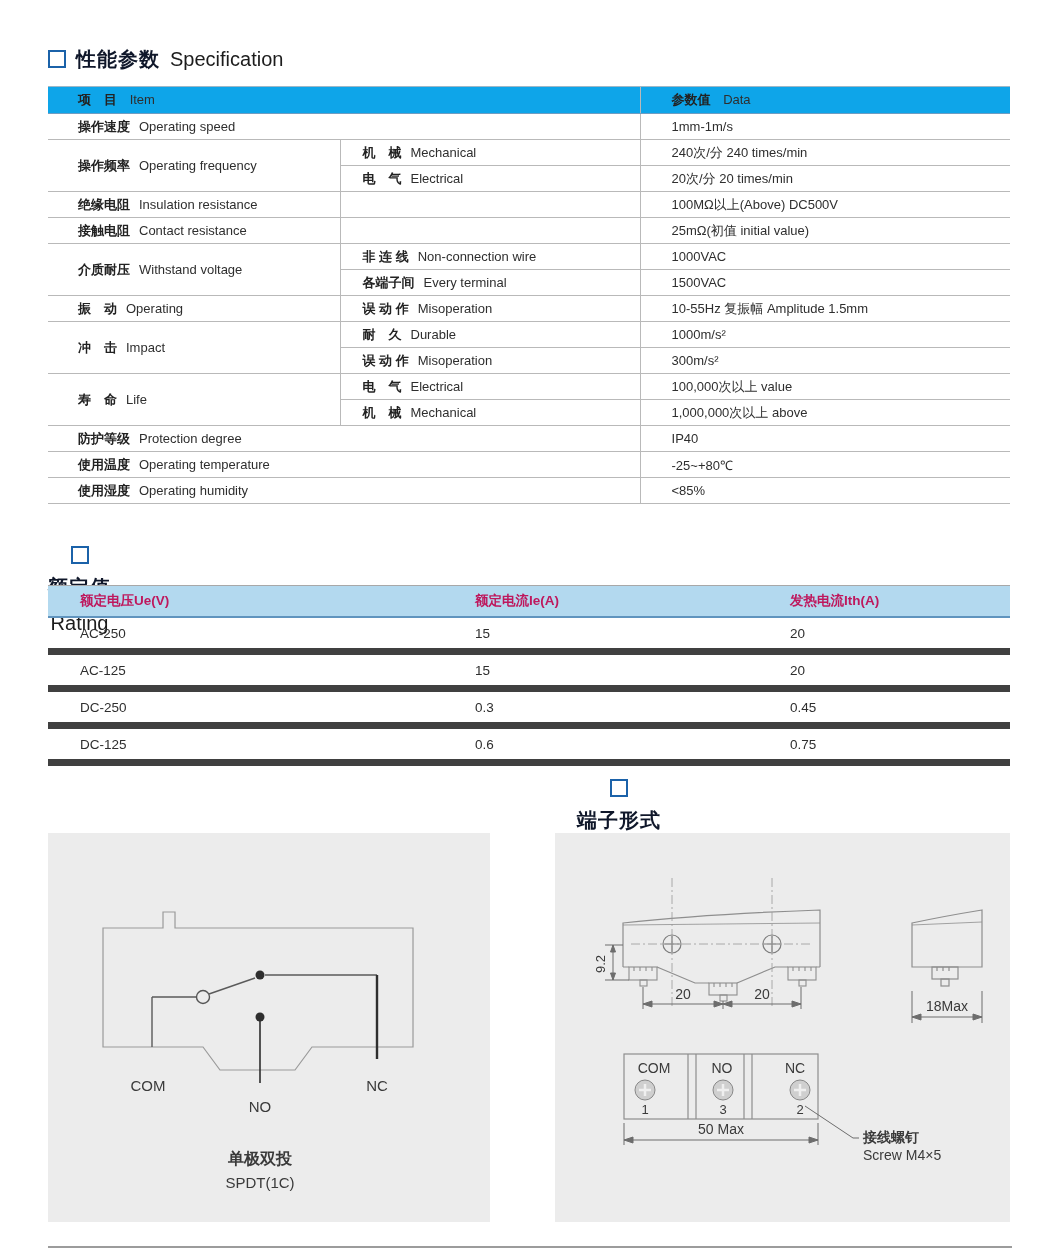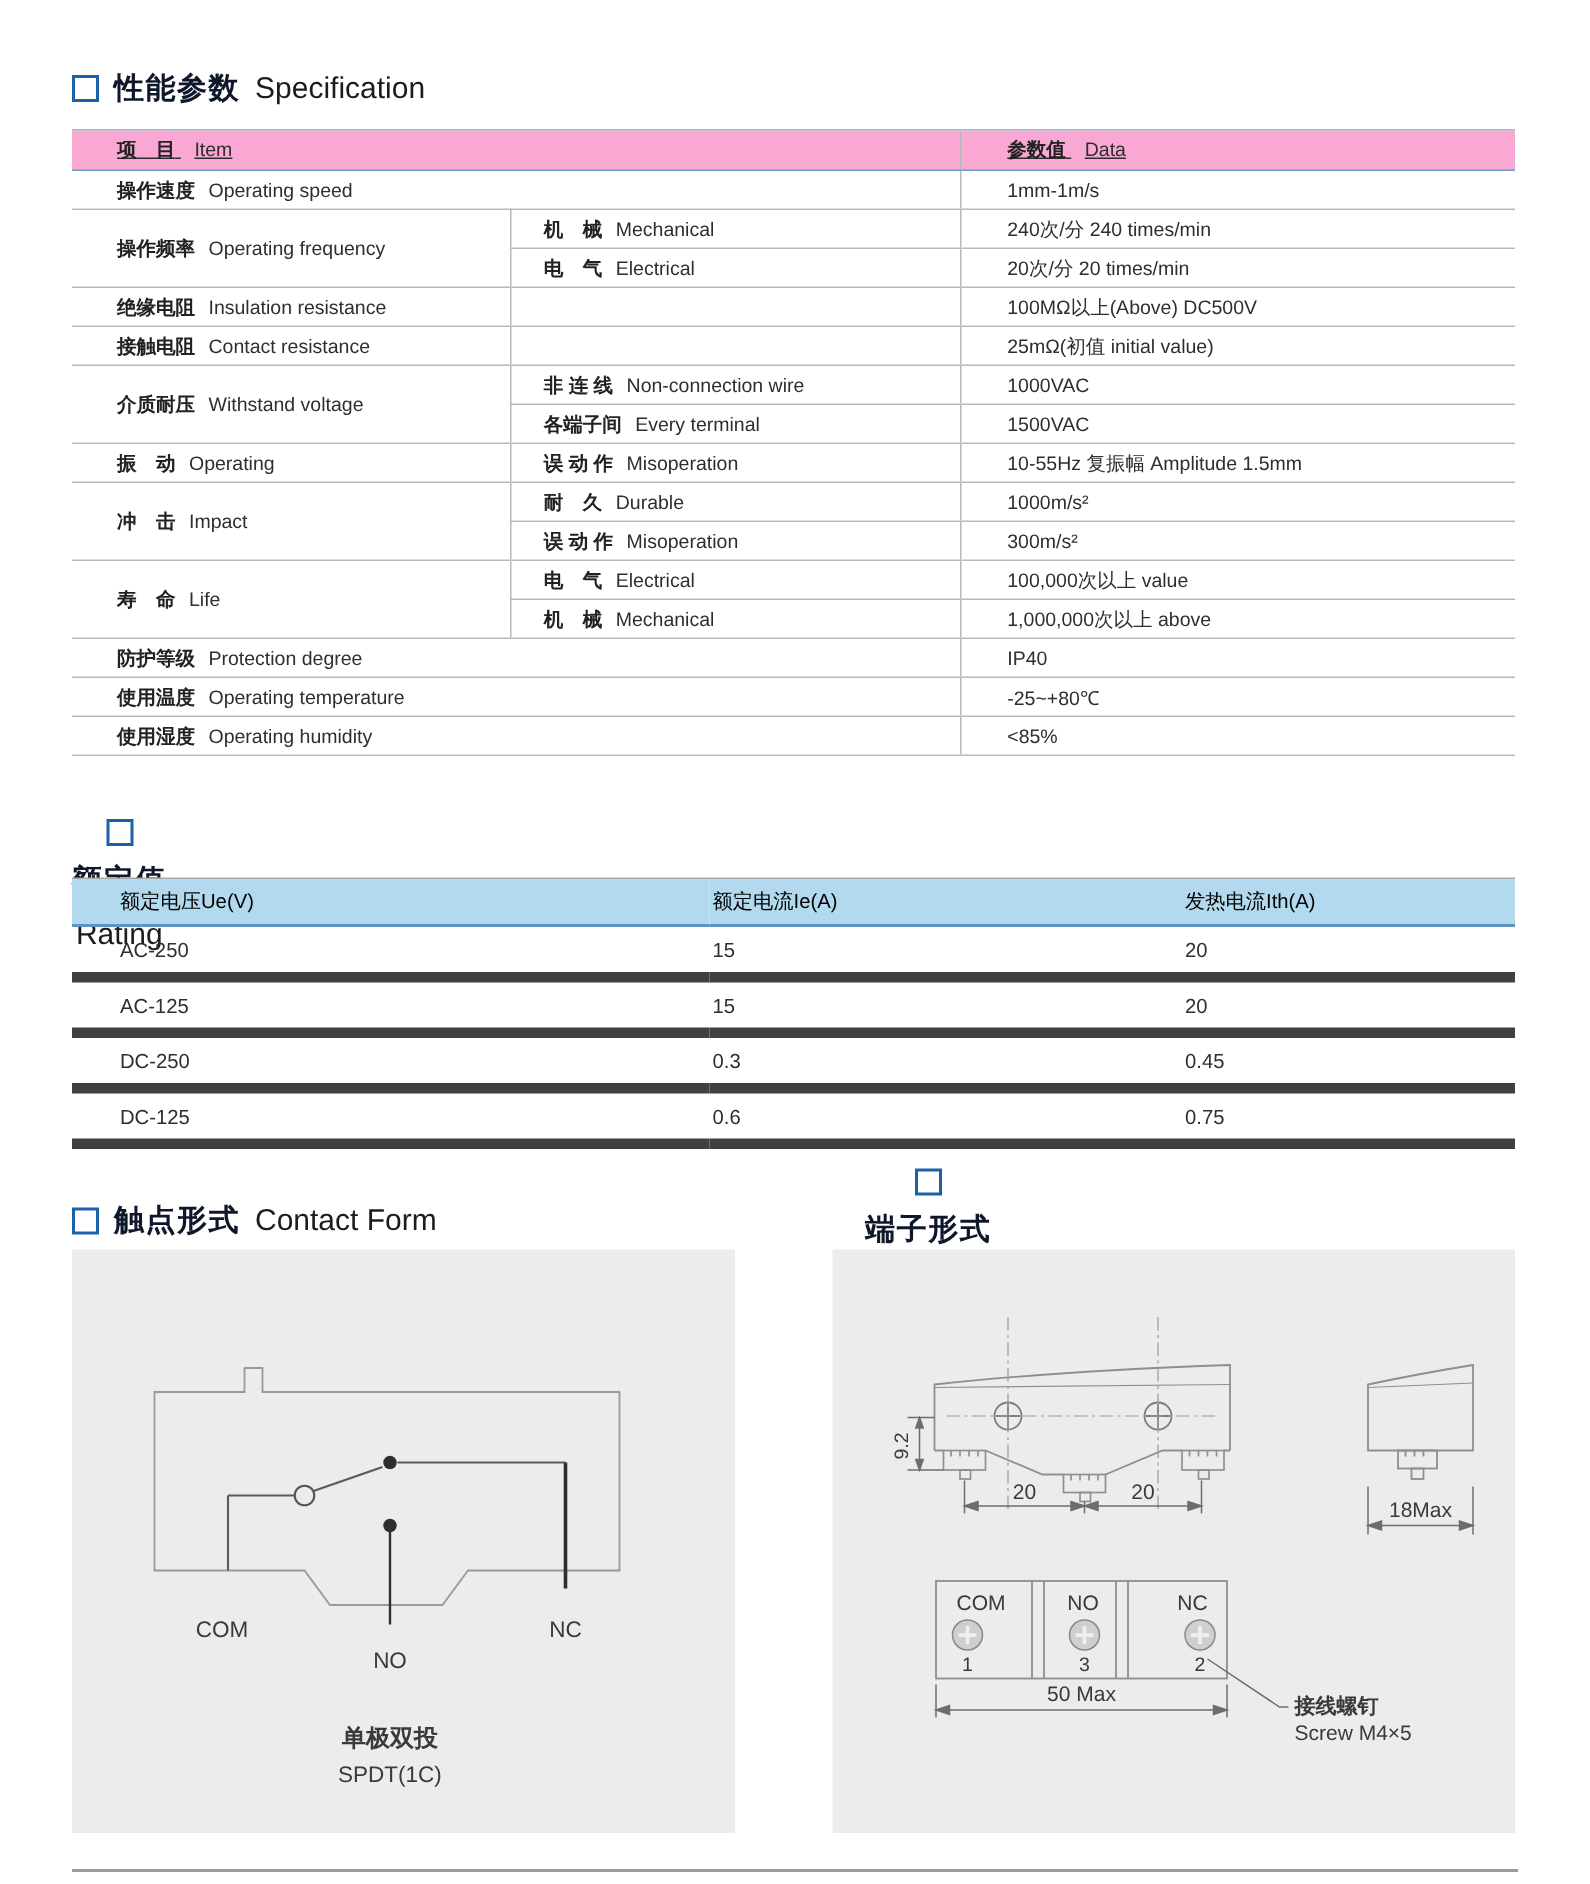--- a/index.html
+++ b/index.html
@@ -10,30 +10,30 @@
   .sec-title{position:absolute;display:flex;align-items:center;gap:10px;font-size:20px;line-height:26px;}
   .cbx{width:14px;height:14px;border:2px solid #1b62a9;display:inline-block;background:#fff;}
   .t-zh{color:#0f172a;font-weight:bold;letter-spacing:1px;}
   .t-en{color:#1c1c1c;font-weight:500;}
 
   
   table{border-collapse:collapse;table-layout:fixed;}
   .spec-table{position:absolute;left:48px;top:86px;width:962px;font-size:13px;}
   .spec-table th,.spec-table td{padding:0;height:25px;vertical-align:middle;text-align:left;
         border-bottom:1px solid #b9b9b9;font-weight:normal;}
-  .spec-table thead th{background:#f9a8d4;height:26px;border-top:1px solid #9db7c6;border-bottom:1px solid #6f9dc2;text-decoration:underline;}
+  .spec-table thead th{background:#0ea5e9;height:26px;border-top:1px solid #9db7c6;border-bottom:1px solid #6f9dc2;}
   .spec-table .c-item{padding-left:30px;}
   .spec-table .c-sub{border-left:1px solid #b9b9b9;padding-left:22px;}
   .spec-table .c-data{border-left:1px solid #b9b9b9;padding-left:31px;}
   .zh{font-weight:600;color:#222;}
   .en{margin-left:9px;font-weight:normal;color:#2e2e2e;}
 
   
   .rating-table{position:absolute;left:48px;top:585px;width:962px;font-size:13.5px;}
-  .rating-table th{background:#b3d9ef;height:28px;text-align:left;font-weight:normal;color:#000000;
+  .rating-table th{background:#b3d9ef;height:28px;text-align:left;font-weight:bold;color:#be185d;
         border-top:1px solid #a8a8a8;border-bottom:2px solid #6094be;}
   .rating-table td{height:28px;border-bottom:7px solid #404040;}
   .rating-table .col1{padding-left:32px;}
   .rating-table .col2,.rating-table .col3{padding-left:2px;}
 
   
   .panel{position:absolute;top:833px;height:389px;background:#ececec;}
   #contact-panel{left:48px;width:442px;}
   #terminal-panel{left:555px;width:455px;}
   .panel svg{display:block;}
@@ -177,25 +177,20 @@
         <td class="col3">0.45</td>
       </tr>
       <tr>
         <td class="col1">DC-125</td>
         <td class="col2">0.6</td>
         <td class="col3">0.75</td>
       </tr>
     </tbody>
   </table>
 
-  <div class="sec-title" style="left:48px;top:801px;">
-    <span class="cbx"></span>
-    <span class="t-zh">触点形式</span>
-    <span class="t-en">Contact Form</span>
-  </div>
 
   <div class="panel" id="contact-panel">
     <svg width="442" height="389" viewBox="0 0 442 389">
       <g fill="none" stroke="#9a9a9a" stroke-width="1.2">
         <path d="M55,214 L55,95 L115,95 L115,79 L127,79 L127,95 L365,95 L365,214 L264,214 L247,237 L172,237 L155,214 Z"></path>
       </g>
       <g fill="none" stroke="#5a5a5a" stroke-width="1.4">
         <path d="M104,164 L104,214"></path>
         <path d="M104,164 L148,164"></path>
         <path d="M161,161 L207,145"></path>

